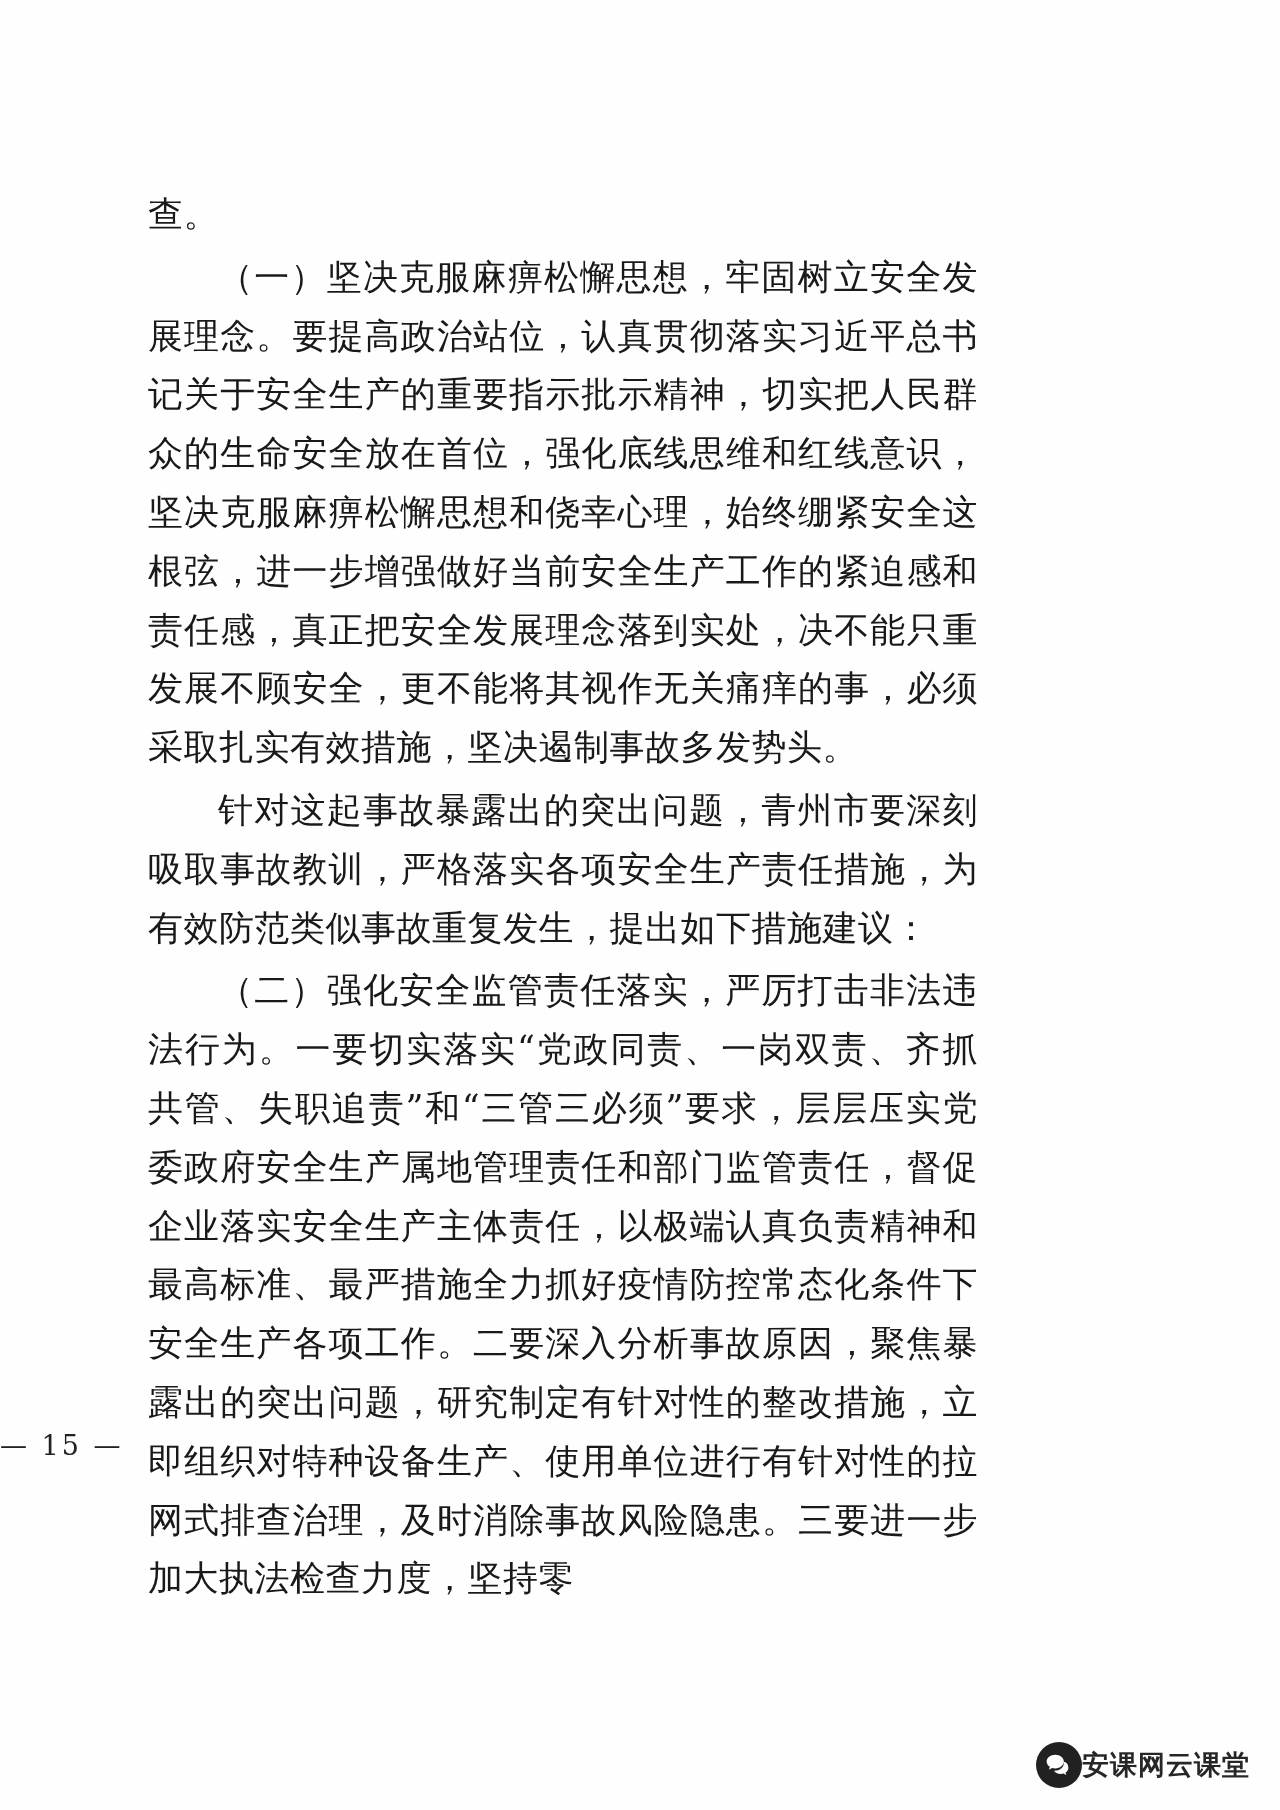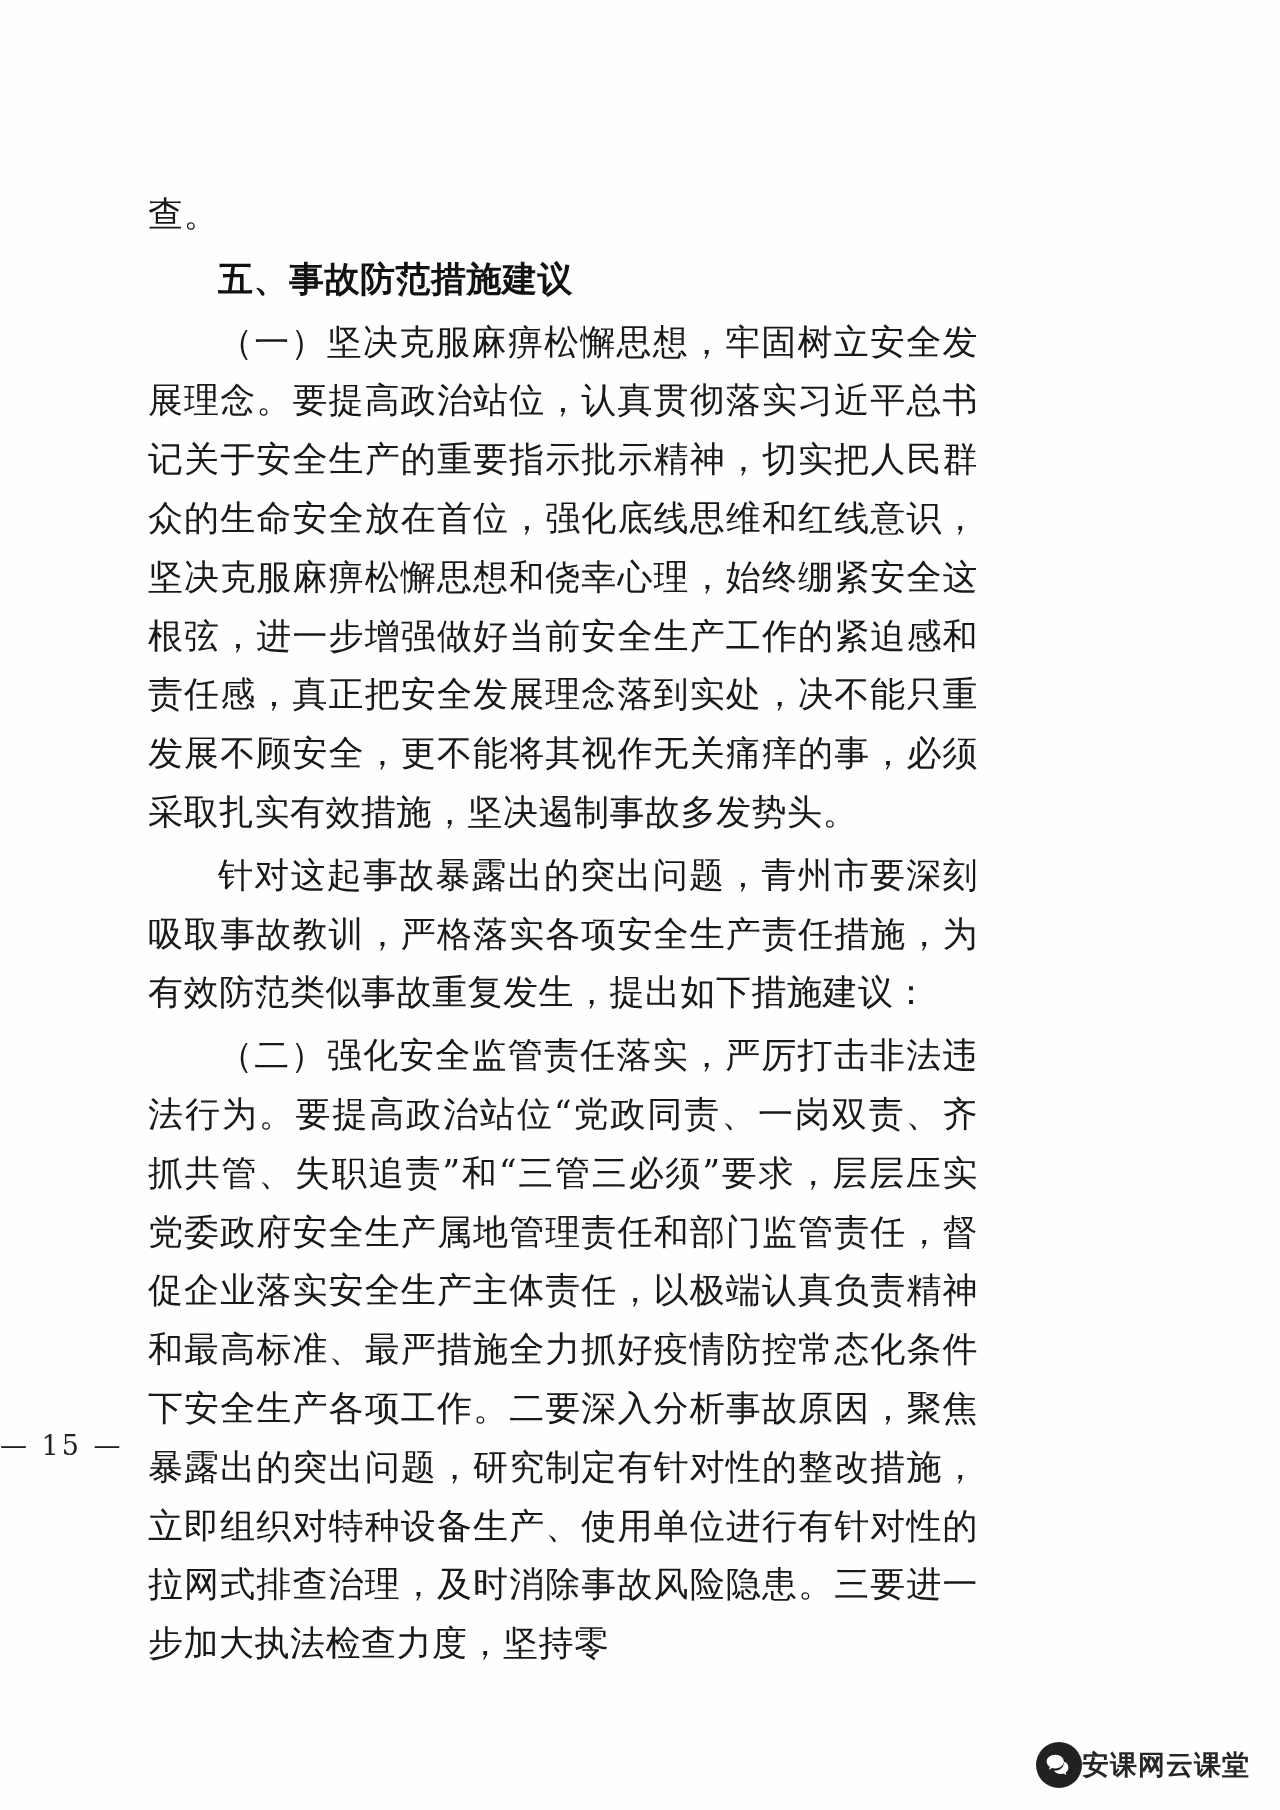--- a/index.html
+++ b/index.html
@@ -87,27 +87,26 @@
 </style>
 </head>
 <body>
 
 <div class="page">
 
   <div class="content">
 
     <p class="para">查。</p>
 
-    <p class="heading">五、事故防范措施建议</p>
 
     <p class="para indent">（一）坚决克服麻痹松懈思想，牢固树立安全发展理念。要提高政治站位，认真贯彻落实习近平总书记关于安全生产的重要指示批示精神，切实把人民群众的生命安全放在首位，强化底线思维和红线意识，坚决克服麻痹松懈思想和侥幸心理，始终绷紧安全这根弦，进一步增强做好当前安全生产工作的紧迫感和责任感，真正把安全发展理念落到实处，决不能只重发展不顾安全，更不能将其视作无关痛痒的事，必须采取扎实有效措施，坚决遏制事故多发势头。</p>
 
     <p class="para indent">针对这起事故暴露出的突出问题，青州市要深刻吸取事故教训，严格落实各项安全生产责任措施，为有效防范类似事故重复发生，提出如下措施建议：</p>
 
-    <p class="para indent">（二）强化安全监管责任落实，严厉打击非法违法行为。要提高政治站位“党政同责、一岗双责、齐抓共管、失职追责”和“三管三必须”要求，层层压实党委政府安全生产属地管理责任和部门监管责任，督促企业落实安全生产主体责任，以极端认真负责精神和最高标准、最严措施全力抓好疫情防控常态化条件下安全生产各项工作。二要深入分析事故原因，聚焦暴露出的突出问题，研究制定有针对性的整改措施，立即组织对特种设备生产、使用单位进行有针对性的拉网式排查治理，及时消除事故风险隐患。三要进一步加大执法检查力度，坚持零</p>
+    <p class="para indent">（二）强化安全监管责任落实，严厉打击非法违法行为。一要切实落实“党政同责、一岗双责、齐抓共管、失职追责”和“三管三必须”要求，层层压实党委政府安全生产属地管理责任和部门监管责任，督促企业落实安全生产主体责任，以极端认真负责精神和最高标准、最严措施全力抓好疫情防控常态化条件下安全生产各项工作。二要深入分析事故原因，聚焦暴露出的突出问题，研究制定有针对性的整改措施，立即组织对特种设备生产、使用单位进行有针对性的拉网式排查治理，及时消除事故风险隐患。三要进一步加大执法检查力度，坚持零</p>
 
   </div>
 
   <div class="footer">— 15 —</div>
 
   <div class="watermark">
     <span class="wm-logo">
       <svg width="30" height="30" viewBox="0 0 32 32" aria-hidden="true">
         <path d="M12 5C6.8 5 2.8 8.3 2.8 12.3c0 2.3 1.3 4.3 3.4 5.6l-0.9 3.1 3.4-1.8c1 0.3 2.1 0.4 3.3 0.4 5.2 0 9.2-3.3 9.2-7.3S17.2 5 12 5z" fill="#ffffff"></path>
         <path d="M21.5 12.9c-0.2 0-0.4 0-0.6 0 0.1 0.5 0.2 1 0.2 1.5 0 4.3-4.3 7.7-9.6 7.7-0.3 0-0.6 0-0.9 0 1.2 2 4 3.4 7.3 3.4 1 0 2-0.1 2.9-0.4l3 1.6-0.8-2.7c1.8-1.2 3-2.9 3-4.9 0-3.4-2.1-6.2-4.5-6.2z" fill="#ffffff"></path>

